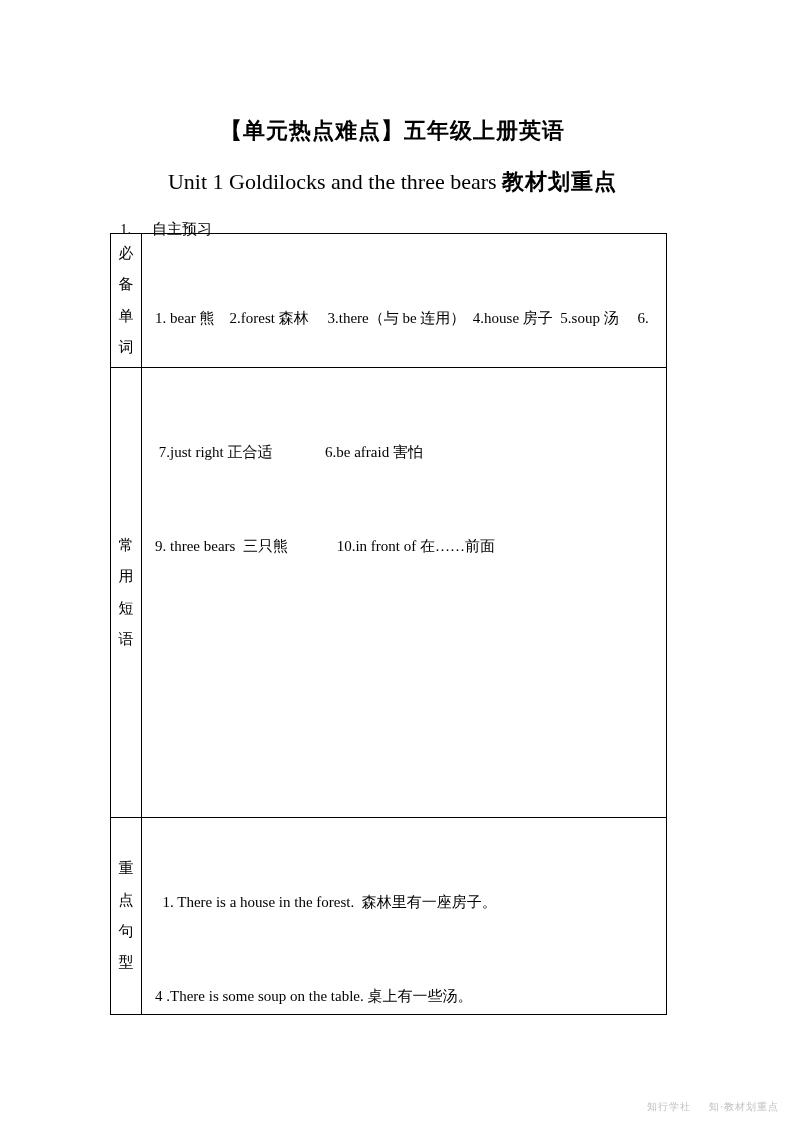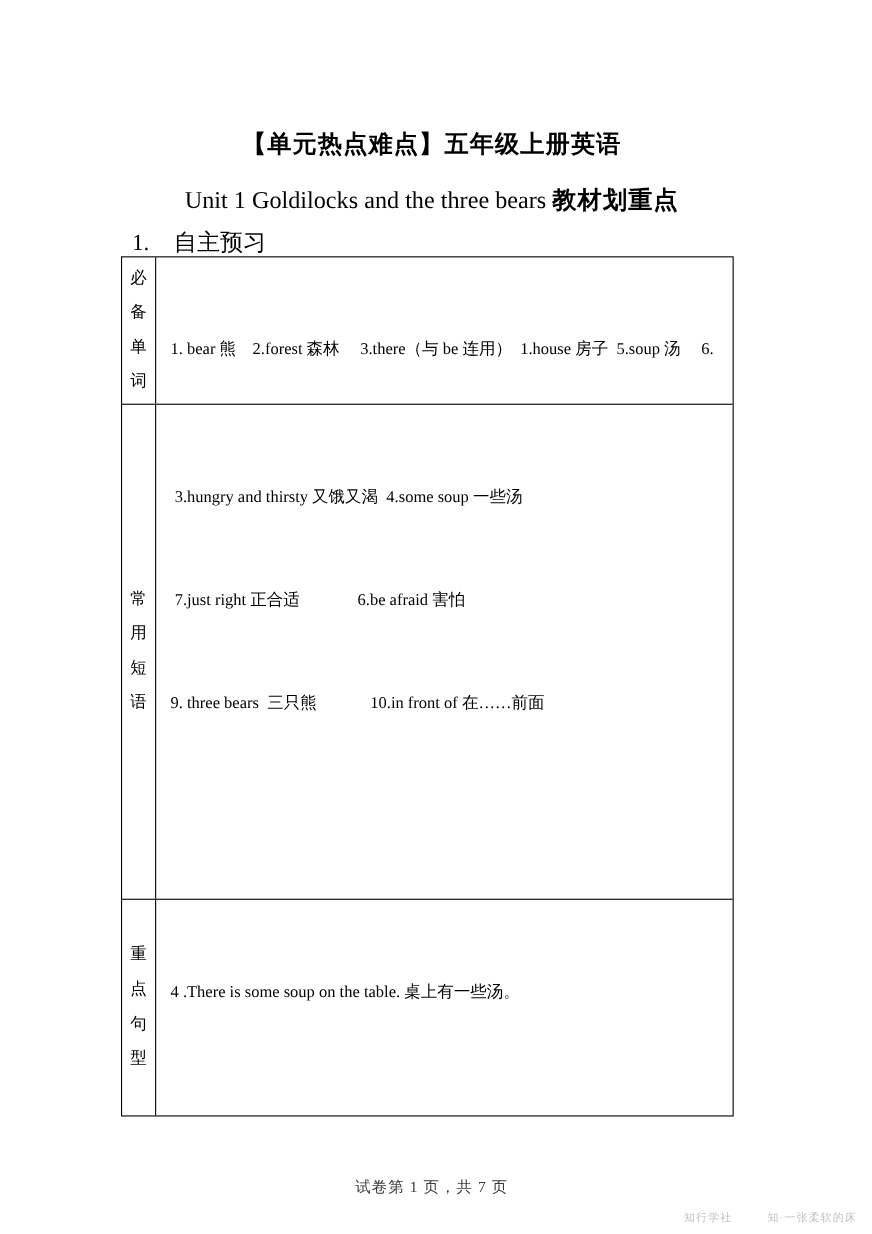--- a/index.html
+++ b/index.html
@@ -26,22 +26,22 @@
     top: 167px; left: 0;
     width: 100%;
     text-align: center;
     font-size: 22px;
     font-family: Liberation Serif, serif;
   }
   .doc-subtitle .sub-en { font-weight: 400; }
   .doc-subtitle .sub-cn { font-weight: 700; letter-spacing: 1px; }
   .section-heading {
     position: absolute;
-    top: 206px; left: 120px;
-    font-size: 21px;
+    top: 220px; left: 120px;
+    font-size: 15px;
   }
   .section-heading .sec-num { display: inline-block; }
   .section-heading .sec-title { display: inline-block; margin-left: 17px; }
   .doc-table {
     position: absolute;
     top: 233px; left: 110px;
     width: 557px;
     border: 1px solid #000;
     box-sizing: border-box;
   }
@@ -87,21 +87,21 @@
   }
   .watermark {
     position: absolute;
     top: 1100px;
     right: 6px;
     font-size: 10px;
     color: #c2c1c1;
     font-family: "Liberation Sans", "DejaVu Sans", sans-serif;
     letter-spacing: 1px;
   }
-  .watermark .wm-part { margin-left: 28px; }
+  .watermark .wm-part { margin-left: 14px; }
 </style>
 </head>
 <body>
 
 <div class="page">
 
   <div class="doc-title">【单元热点难点】五年级上册英语</div>
 
   <div class="doc-subtitle">
     <span class="sub-en">Unit 1  Goldilocks and the three bears </span><span class="sub-cn">教材划重点</span>
@@ -115,36 +115,35 @@
   <div class="doc-table">
 
     <div class="t-row row-words">
       <div class="t-label">
         <span>必</span>
         <span>备</span>
         <span>单</span>
         <span>词</span>
       </div>
       <div class="t-content">
-        <div class="t-line">1. bear 熊　2.forest 森林　 3.there（与 be 连用）  1.house 房子  5.soup 汤　 6.</div>
+        <div class="t-line">1. bear 熊　2.forest 森林　 3.there（与 be 连用）  4.house 房子  5.soup 汤　 6.</div>
         
         
         
       </div>
     </div>
 
     <div class="t-row row-phrases">
       <div class="t-label">
         <span>常</span>
         <span>用</span>
         <span>短</span>
         <span>语</span>
       </div>
       <div class="t-content">
-        <div class="t-line"> 3.hungry and thirsty 又饿又渴  4.some soup 一些汤</div>
         <div class="t-line"> 7.just right 正合适　　　  6.be afraid 害怕</div>
         <div class="t-line">9. three bears  三只熊　　　 10.in front of 在……前面</div>
         
         
         
         
         
         
         
         
@@ -153,30 +152,30 @@
     </div>
 
     <div class="t-row row-sents">
       <div class="t-label">
         <span>重</span>
         <span>点</span>
         <span>句</span>
         <span>型</span>
       </div>
       <div class="t-content">
+        <div class="t-line">  1. There is a house in the forest.  森林里有一座房子。</div>
         <div class="t-line">4 .There is some soup on the table. 桌上有一些汤。</div>
         
         
         
         
       </div>
     </div>
 
   </div>
 
-  <div class="page-footer">试卷第 1 页，共 7 页</div>
 
   <div class="watermark">
     <span class="wm-part">知行学社</span>
-    <span class="wm-part">知·一张柔软的床</span>
+    <span class="wm-part">知·教材划重点</span>
   </div>
 
 </div>
 
 </body></html>

